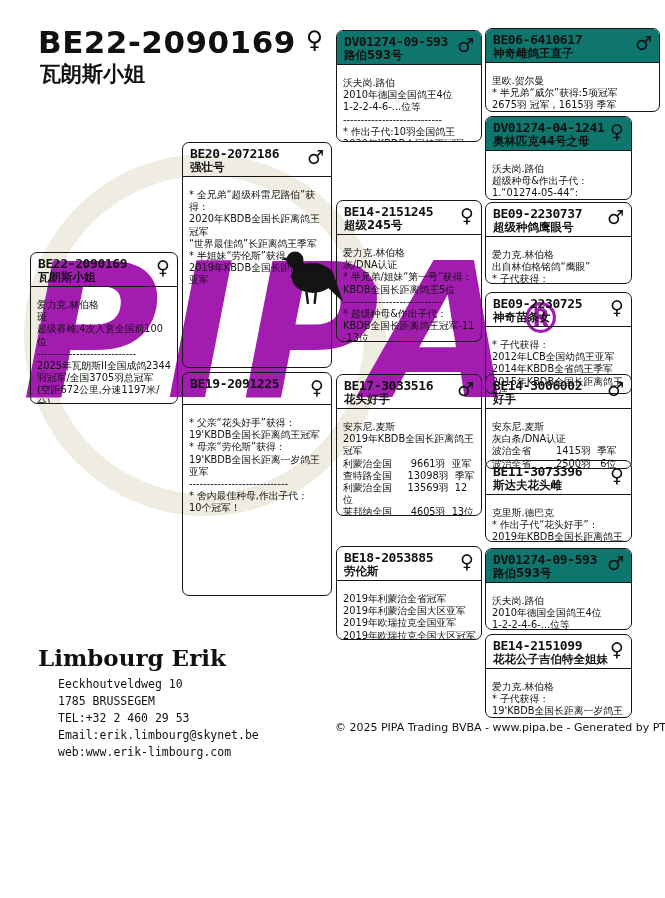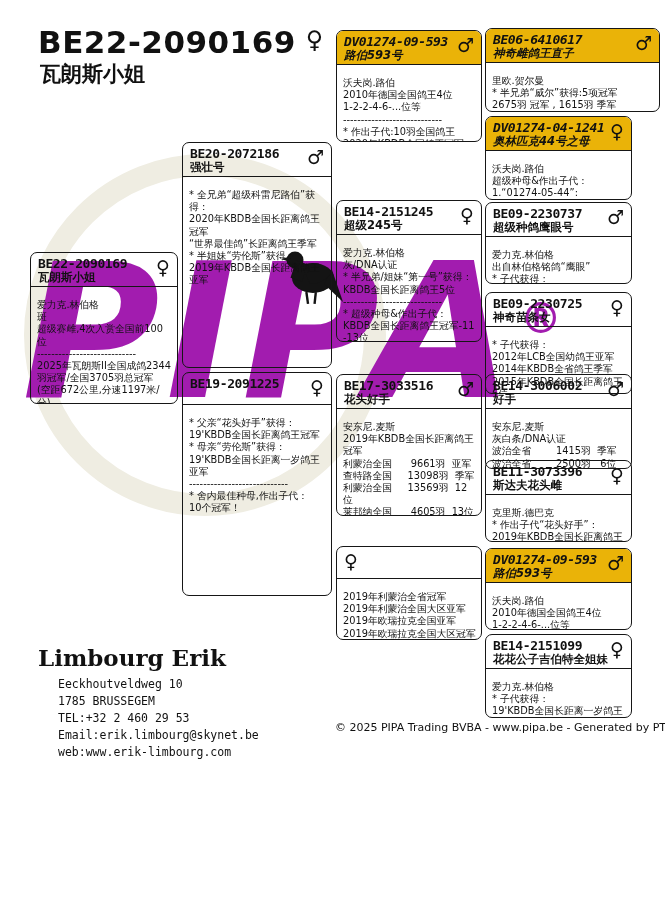--- a/index.html
+++ b/index.html
@@ -22,21 +22,21 @@
   .page-subtitle{position:absolute;left:40px;top:60px;z-index:2;font-size:21px;font-weight:700;}
 
   
   .pigeon{position:absolute;left:280px;top:240px;width:64px;height:70px;z-index:2;}
 
   
   .box{position:absolute;z-index:2;border:1.6px solid #161616;border-radius:7px;
        background:transparent;box-sizing:border-box;overflow:hidden;}
   .box-header{display:flex;justify-content:space-between;align-items:flex-start;
               border-bottom:1.5px solid #161616;padding:3px 7px 2px 7px;min-height:32px;box-sizing:border-box;}
-  .box-header.pink{background:#eab308;font-style:italic;}
+  .box-header.pink{background:#0f766e;}
   .hdr-text{display:flex;flex-direction:column;}
   .ring{font-family:"DejaVu Sans Mono","Liberation Mono",monospace;font-weight:700;
         font-size:13px;letter-spacing:-.4px;white-space:nowrap;}
   .pname{font-size:11.5px;font-weight:600;line-height:13px;white-space:nowrap;}
   .sex{font-size:19px;font-weight:700;line-height:19px;margin-top:2px;}
   .box-body{padding:12px 5px 0 6px;font-size:9.8px;line-height:12.2px;
             white-space:pre-wrap;word-break:break-all;letter-spacing:0;}
 
   
   .contact{position:absolute;left:38px;top:644px;z-index:2;}
@@ -181,20 +181,24 @@
 利蒙治全国     13569羽  12位
 莱邦纳全国      4605羽  13位
 亚精顿全国     19859羽  86位
 查特路全国大区 8080羽  44位
 ----------------------------
 * 作出子代:多羽顶级鸽</div>
   </div>
 
   <div class="box" style="left:336px;top:546px;width:146px;height:94px">
     <div class="box-header">
+      <div class="hdr-text">
+        <div class="ring">BE18-2053885</div>
+        <div class="pname">劳伦斯</div>
+      </div>
       <div class="sex">♀</div>
     </div>
     <div class="box-body">2019年利蒙治全省冠军
 2019年利蒙治全国大区亚军
 2019年欧瑞拉克全国亚军
 2019年欧瑞拉克全国大区冠军
 KBDB全国长距离一岁鸽王亚军</div>
   </div>
 
   <div class="box" style="left:485px;top:28px;width:175px;height:84px">

